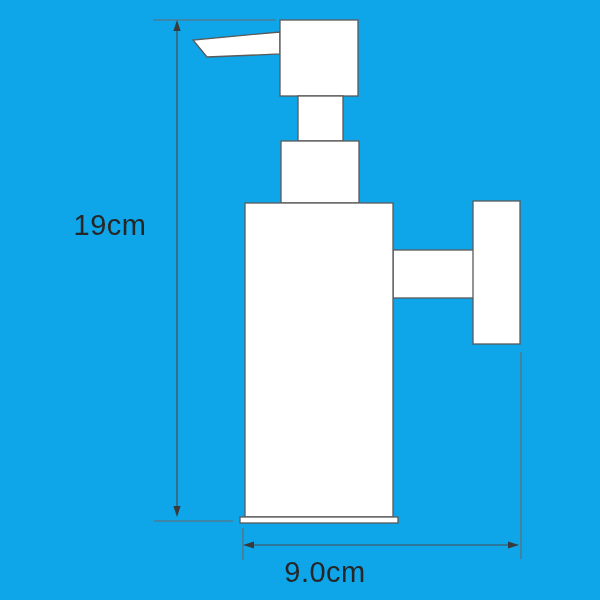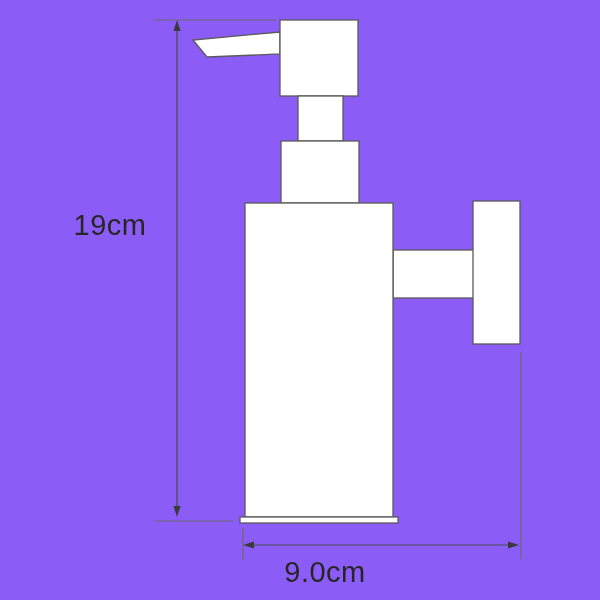--- a/index.html
+++ b/index.html
@@ -4,21 +4,21 @@
 <style>
   html, body {
     margin: 0;
     padding: 0;
     background: #ffffff;
   }
   #canvas {
     position: relative;
     width: 600px;
     height: 600px;
-    background: #8b5cf6;
+    background: #0ea5e9;
     overflow: hidden;
     font-family: "Liberation Sans", sans-serif;
   }
   svg { display: block; }
   .outline {
     fill: #ffffff;
     stroke: #5a5a5a;
     stroke-width: 1.3;
     stroke-linejoin: miter;
   }

